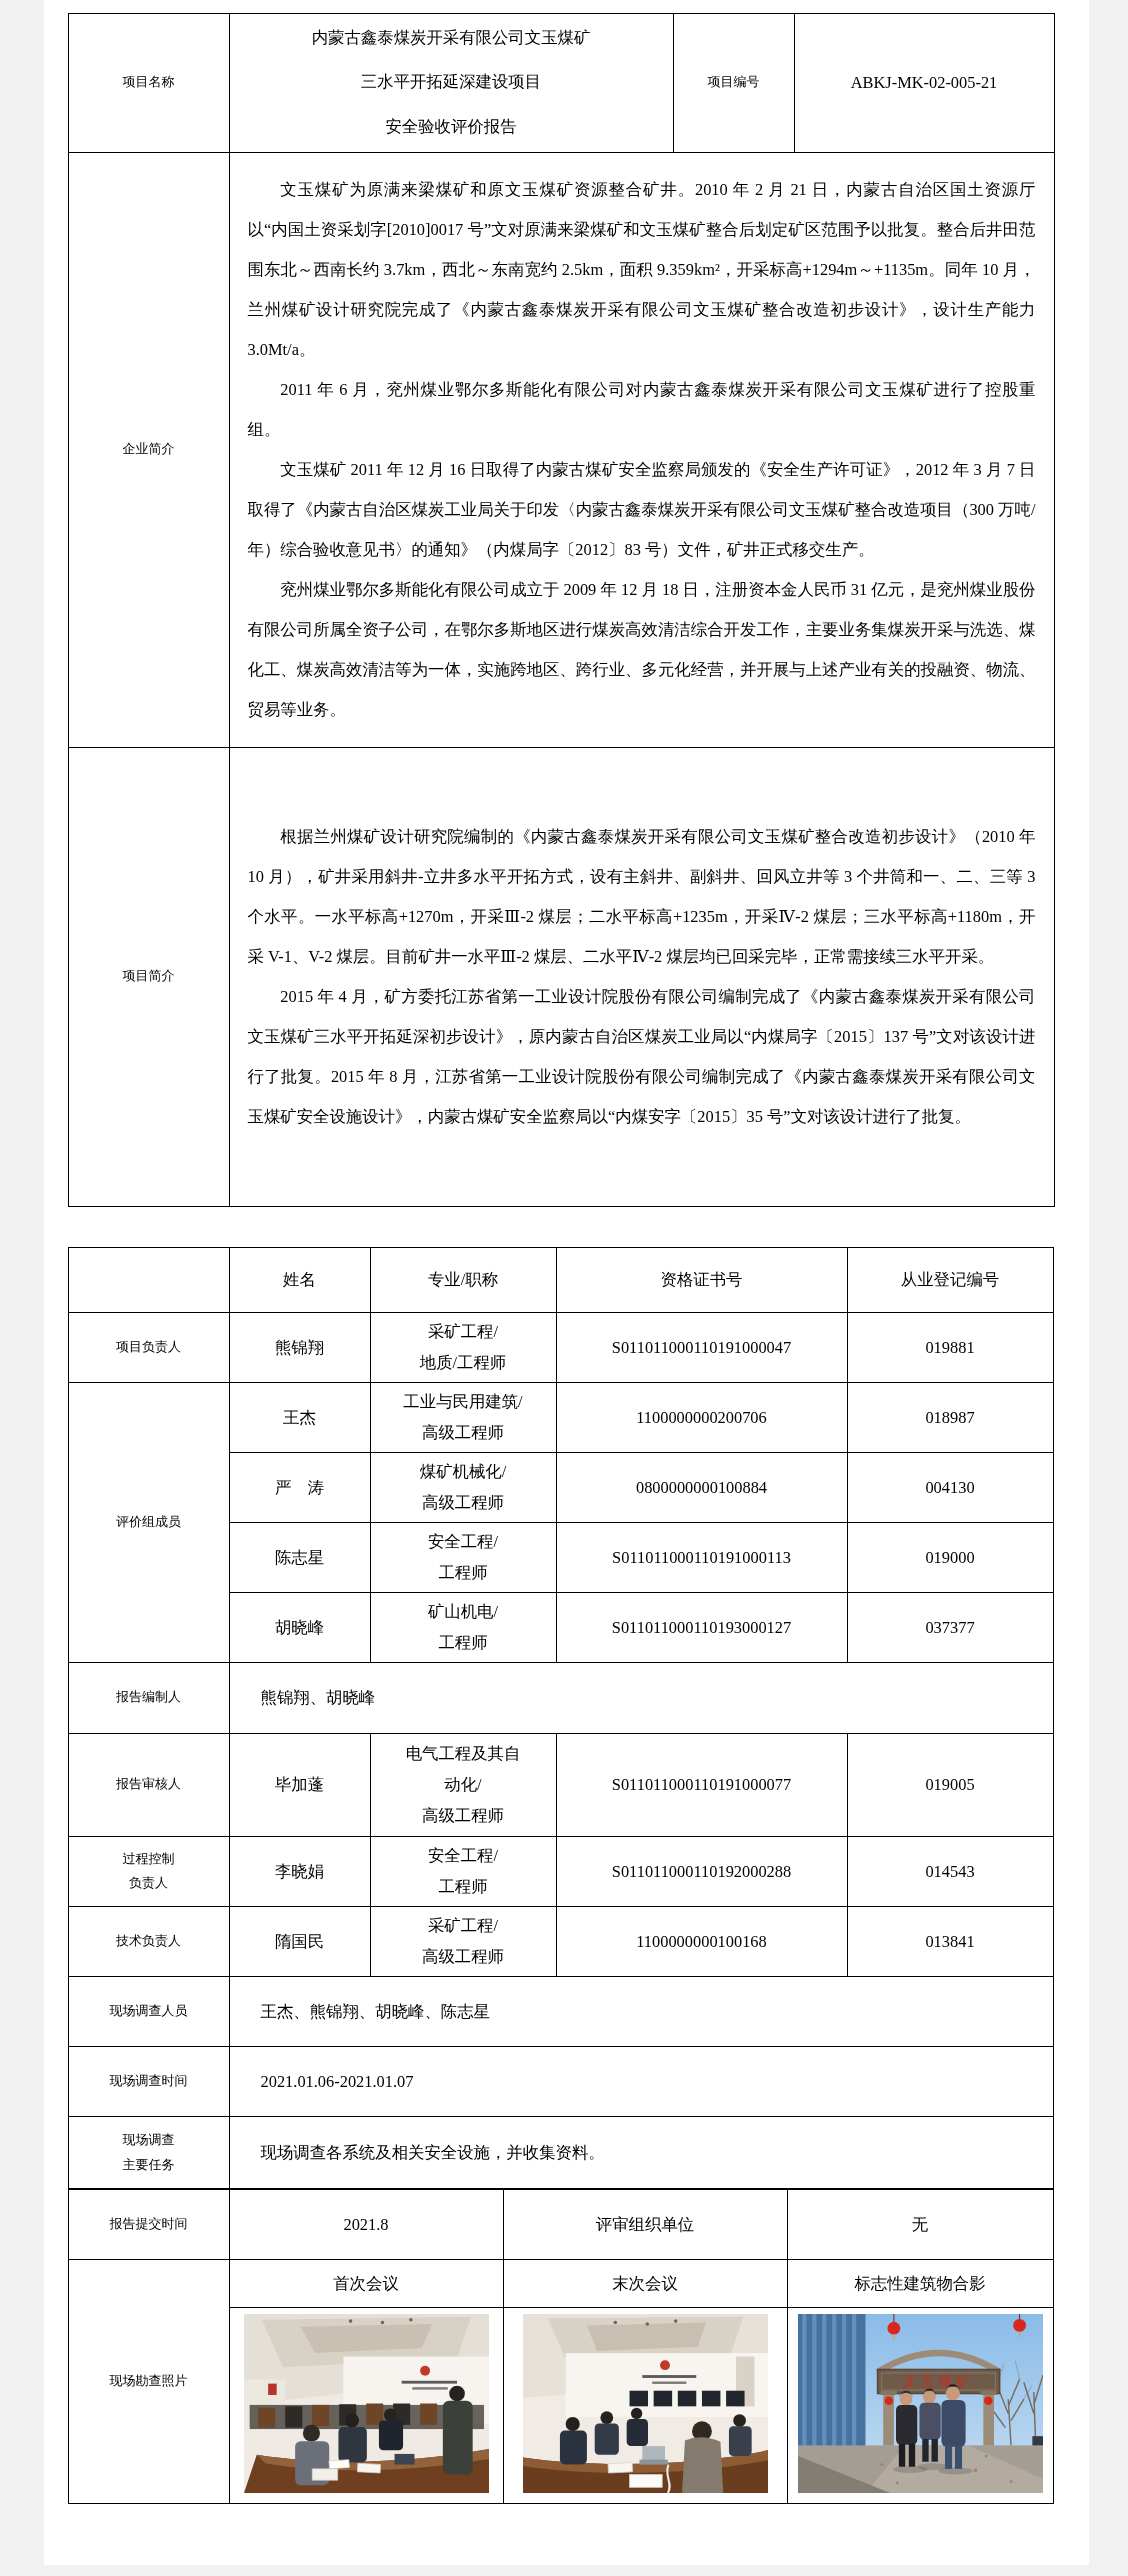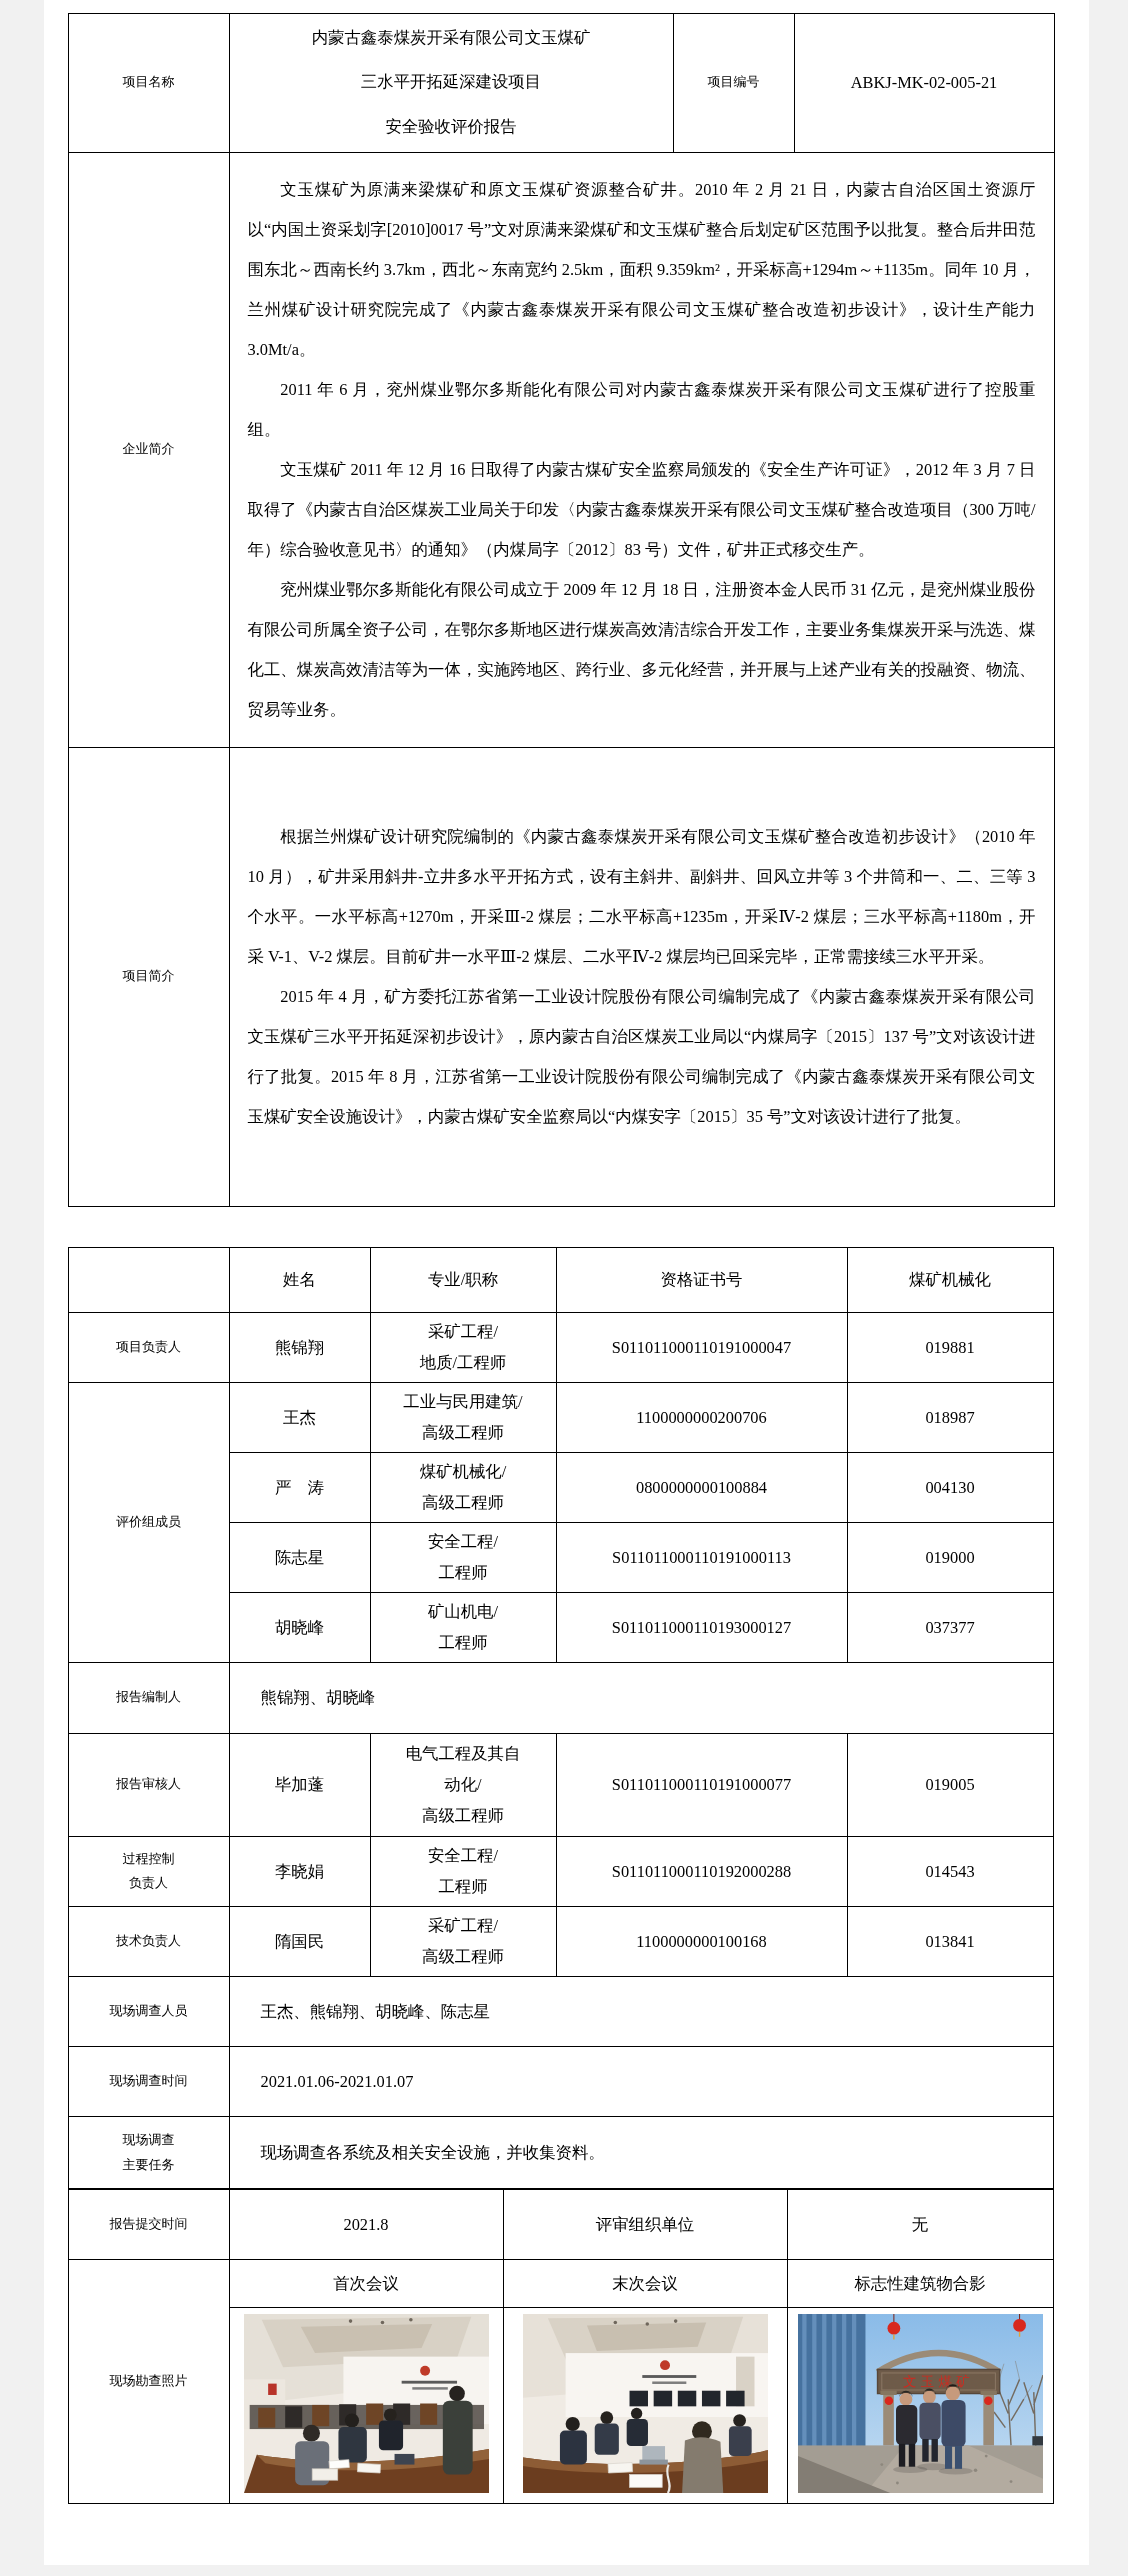--- a/index.html
+++ b/index.html
@@ -90,21 +90,21 @@
         <col style="width:186px">
         <col style="width:291px">
         <col style="width:206px">
       </colgroup>
     <tbody>
         <tr style="height:65px">
       <td></td>
       <td>姓名</td>
       <td>专业/职称</td>
       <td>资格证书号</td>
-      <td>煤矿机械化</td>
+      <td>从业登记编号</td>
     </tr>
     <tr style="height:70px">
       <td class="lbl">项目负责人</td>
       <td>熊锦翔</td>
       <td class="title-cell">采矿工程/
 地质/工程师</td>
       <td>S011011000110191000047</td>
       <td>019881</td>
     </tr>
     <tr style="height:70px">

